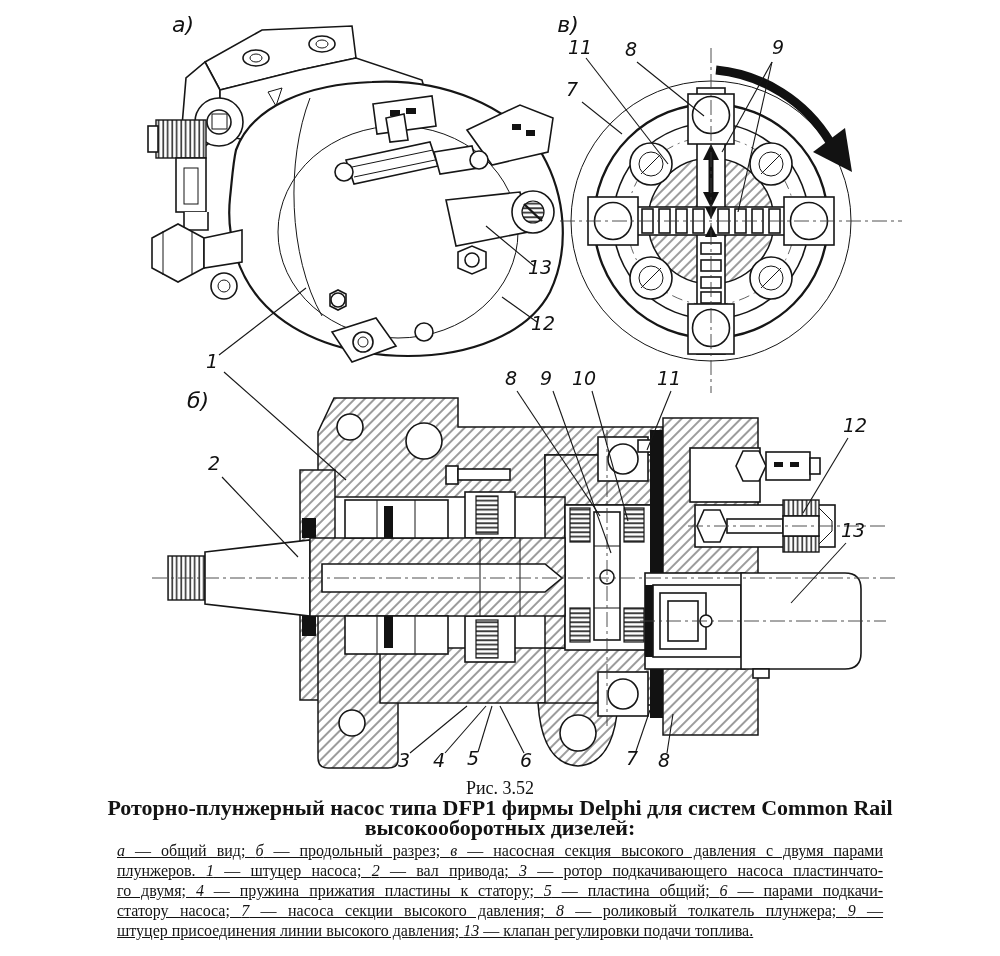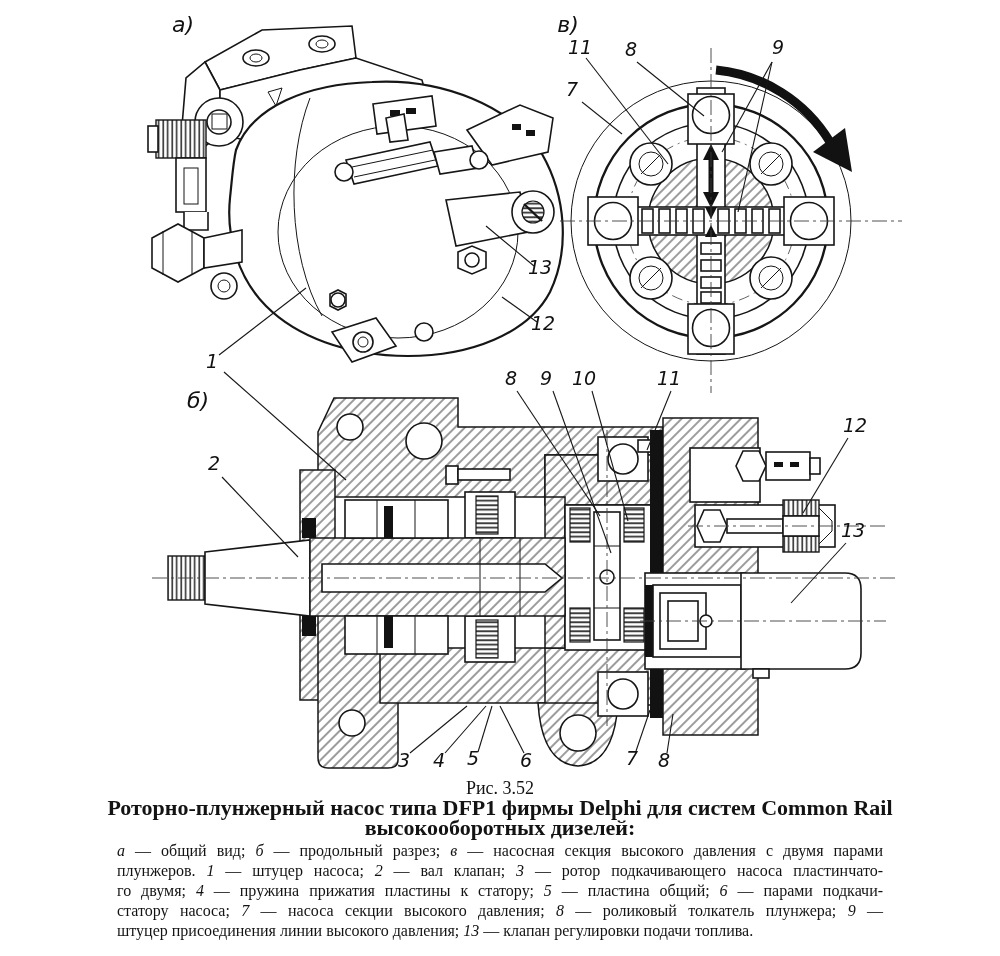--- a/index.html
+++ b/index.html
@@ -20,21 +20,21 @@
   .cld{fill:none;stroke:#3c3c3c;stroke-width:.8;stroke-dasharray:11 5 2 5;}
   .ld{fill:none;stroke:#161616;stroke-width:1.1;}
   .arr{fill:none;stroke:#111;stroke-width:9;}
   text.num{font:italic 19px "DejaVu Sans",sans-serif;fill:#111;text-anchor:middle;}
   text.vl{font:italic 22px "DejaVu Sans",sans-serif;fill:#111;text-anchor:middle;}
   
   .caption{position:absolute;left:0;top:779px;width:1000px;text-align:center;}
   .fnum{font-weight:normal;font-size:18px;line-height:19px;}
   .ftitle{font-weight:bold;font-size:22px;line-height:20px;font-family:Liberation Serif, serif;}
   .legend{width:766px;margin:3px auto 0;font-size:16px;line-height:20px;text-align:justify;}
-  .lg{margin:0;text-align:justify;text-align-last:justify;}
+  .lg{margin:0;text-align:justify;text-align-last:justify;text-decoration:underline;}
   .lg.last{text-align-last:left;}
   .it{font-style:italic;}
 </style>
 </head>
 <body>
 
 <div class="page">
 
 <svg class="fig-svg" width="1000" height="778" viewBox="0 0 1000 778">
   <defs>
@@ -339,20 +339,20 @@
     <text class="num" x="664" y="767">8</text>
   </g>
 </svg>
 
 <div class="caption">
   <div class="fnum">Рис. 3.52</div>
   <div class="ftitle">Роторно-плунжерный насос типа DFP1 фирмы Delphi для систем Common Rail</div>
   <div class="ftitle">высокооборотных дизелей:</div>
   <div class="legend">
     <p class="lg"><span class="it">а</span><span> — общий вид; </span><span class="it">б</span><span> — продольный разрез; </span><span class="it">в</span><span> — насосная секция высокого давления с двумя парами</span></p>
-    <p class="lg"><span>плунжеров. </span><span class="it">1</span><span> — штуцер насоса; </span><span class="it">2</span><span> — вал клапан; </span><span class="it">3</span><span> — ротор подкачивающего насоса пластинчато-</span></p>
+    <p class="lg"><span>плунжеров. </span><span class="it">1</span><span> — штуцер насоса; </span><span class="it">2</span><span> — вал привода; </span><span class="it">3</span><span> — ротор подкачивающего насоса пластинчато-</span></p>
     <p class="lg"><span>го двумя; </span><span class="it">4</span><span> — пружина прижатия пластины к статору; </span><span class="it">5</span><span> — пластина общий; </span><span class="it">6</span><span> — парами подкачи-</span></p>
     <p class="lg"><span>статору насоса; </span><span class="it">7</span><span> — насоса секции высокого давления; </span><span class="it">8</span><span> — роликовый толкатель плунжера; </span><span class="it">9</span><span> —</span></p>
     <p class="lg last"><span>штуцер присоединения линии высокого давления; </span><span class="it">13</span><span> — клапан регулировки подачи топлива.</span></p>
   </div>
 </div>
 
 </div>
 
 </body></html>

